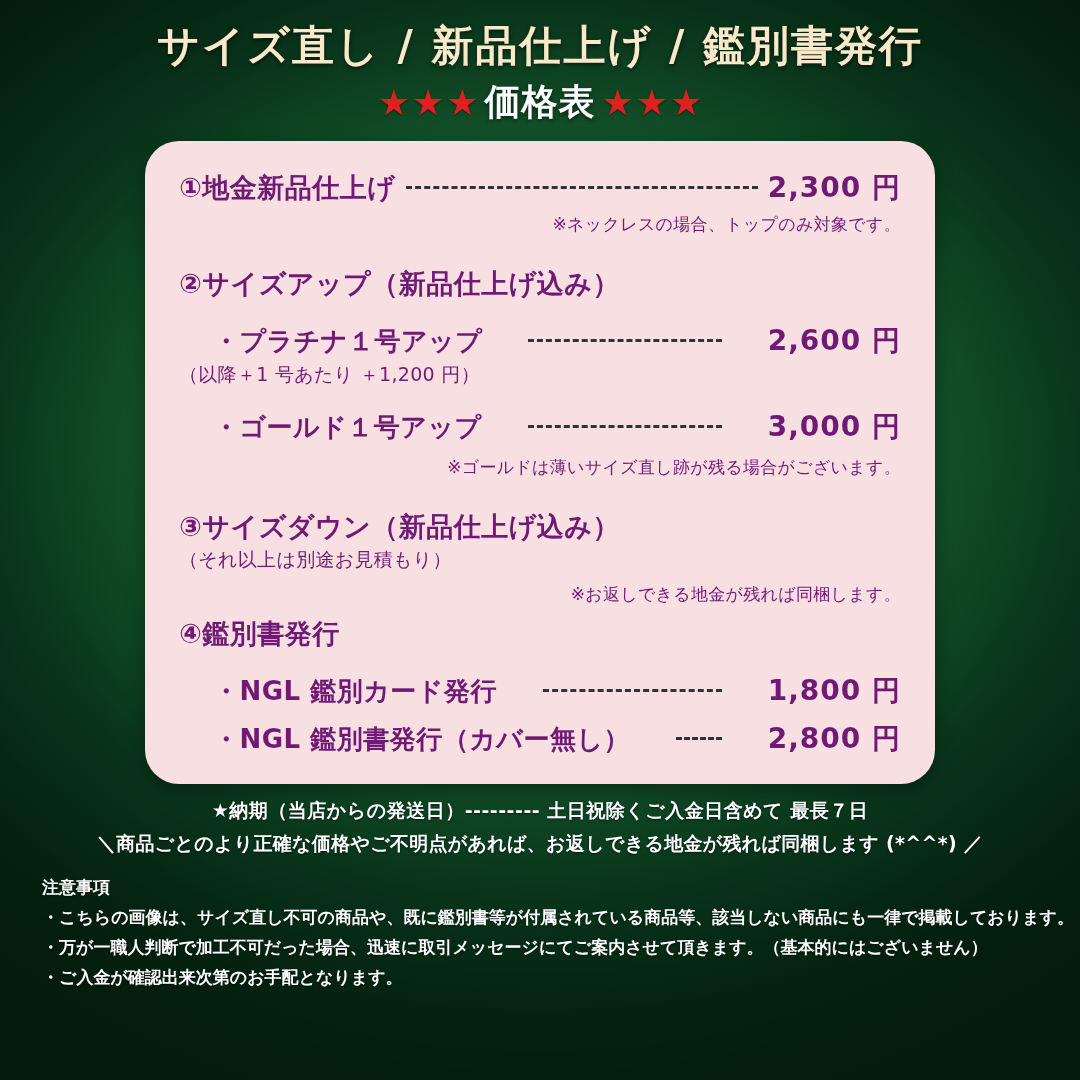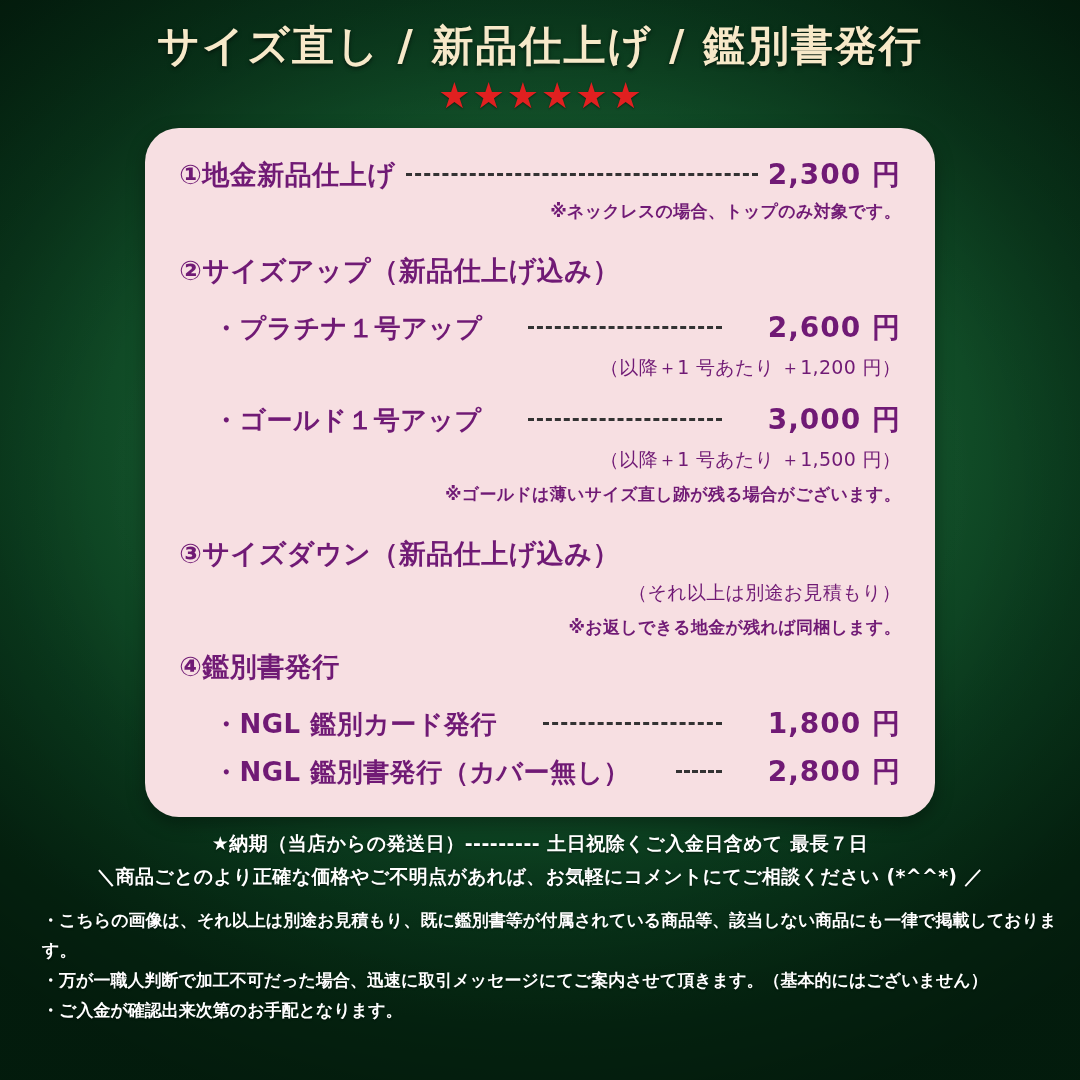--- a/index.html
+++ b/index.html
@@ -109,26 +109,24 @@
   .price {
     font-size: 28px;
     font-weight: bold;
     letter-spacing: 1px;
   }
   .note-right {
     text-align: right;
     font-size: 17px;
     margin-top: 6px;
     letter-spacing: 0.3px;
-    font-weight: bold;
   }
   .note-sub {
-    text-align: right;
     font-size: 19px;
-    margin-top: 8px;
+    margin-top: 2px;
     letter-spacing: 0.3px;
   }
   .indent {
     padding-left: 34px;
     gap: 36px;
   }
   .gap-lg { margin-top: 30px; }
   .gap-md { margin-top: 20px; }
   .gap-sm { margin-top: 10px; }
 
@@ -167,20 +165,21 @@
 <body>
 
 <div id="page">
 
   <div class="header">
     <div class="header-title">サイズ直し / 新品仕上げ / 鑑別書発行</div>
     <div class="header-sub">
       <span class="star">★</span>
       <span class="star">★</span>
       <span class="star">★</span>
+      <span class="header-sub-text">価格表</span>
       <span class="star">★</span>
       <span class="star">★</span>
       <span class="star">★</span>
     </div>
   </div>
 
   <div class="card">
 
     <div class="row">
       <span class="heading">①地金新品仕上げ</span>
@@ -196,21 +195,20 @@
       <span class="dots"></span>
       <span class="price">2,600 円</span>
     </div>
     <div class="note-sub">（以降＋1 号あたり ＋1,200 円）</div>
 
     <div class="row gap-md indent">
       <span class="item-label">・ゴールド１号アップ</span>
       <span class="dots"></span>
       <span class="price">3,000 円</span>
     </div>
-    <div class="note-sub">（以降＋1 号あたり ＋1,500 円）</div>
     <div class="note-right gap-sm">※ゴールドは薄いサイズ直し跡が残る場合がございます。</div>
 
     <div class="heading gap-lg">③サイズダウン（新品仕上げ込み）</div>
 
     <div class="note-sub">（それ以上は別途お見積もり）</div>
     <div class="note-right gap-sm">※お返しできる地金が残れば同梱します。</div>
 
     <div class="heading gap-sm">④鑑別書発行</div>
 
     <div class="row gap-md indent">
@@ -222,21 +220,22 @@
     <div class="row gap-sm indent">
       <span class="item-label">・NGL 鑑別書発行（カバー無し）</span>
       <span class="dots"></span>
       <span class="price">2,800 円</span>
     </div>
 
   </div>
 
   <div class="footer">
     <div class="delivery">★納期（当店からの発送日）--------- 土日祝除くご入金日含めて 最長７日</div>
-    <div class="comment-line">＼商品ごとのより正確な価格やご不明点があれば、お気軽にコメントにてご相談ください (*^^*) ／</div>
+    <div class="comment-line">＼商品ごとのより正確な価格やご不明点があれば、お返しできる地金が残れば同梱します (*^^*) ／</div>
     <div class="notes">
-      <div>・こちらの画像は、それ以上は別途お見積もり、既に鑑別書等が付属されている商品等、該当しない商品にも一律で掲載しております。</div>
+      <div>注意事項</div>
+      <div>・こちらの画像は、サイズ直し不可の商品や、既に鑑別書等が付属されている商品等、該当しない商品にも一律で掲載しております。</div>
       <div>・万が一職人判断で加工不可だった場合、迅速に取引メッセージにてご案内させて頂きます。（基本的にはございません）</div>
       <div>・ご入金が確認出来次第のお手配となります。</div>
     </div>
   </div>
 
 </div>
 
 </body></html>

